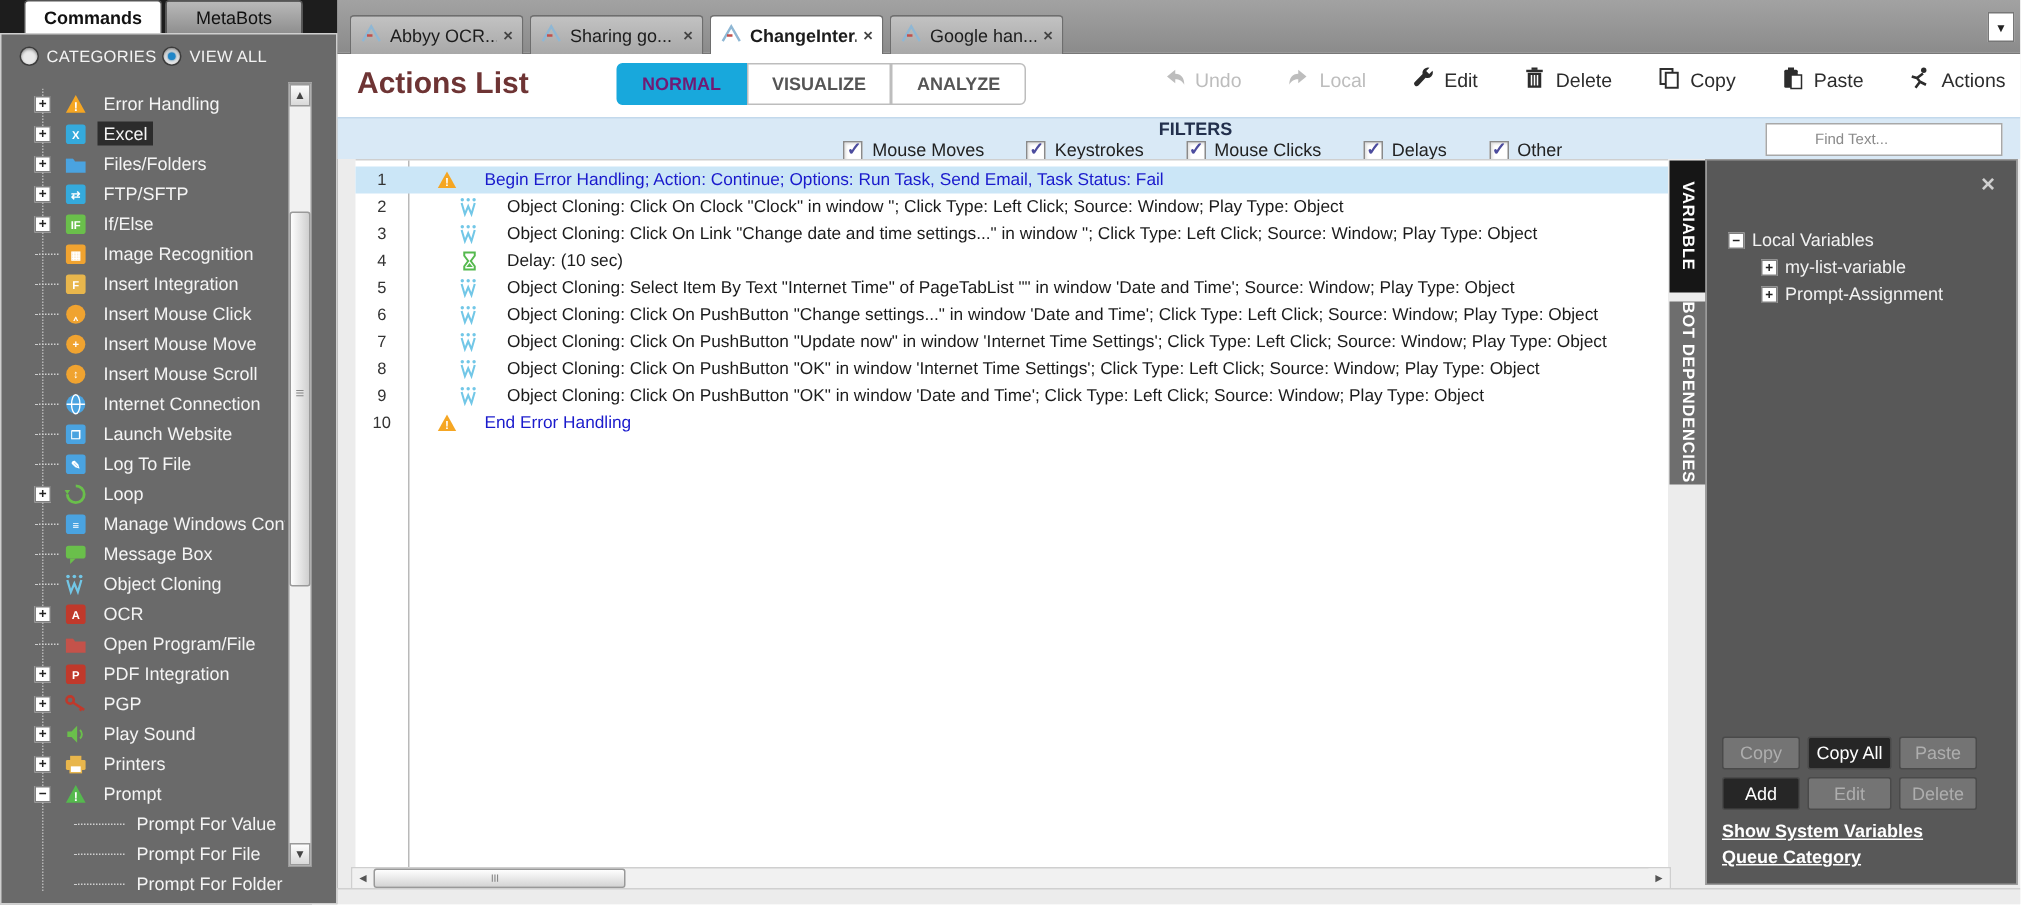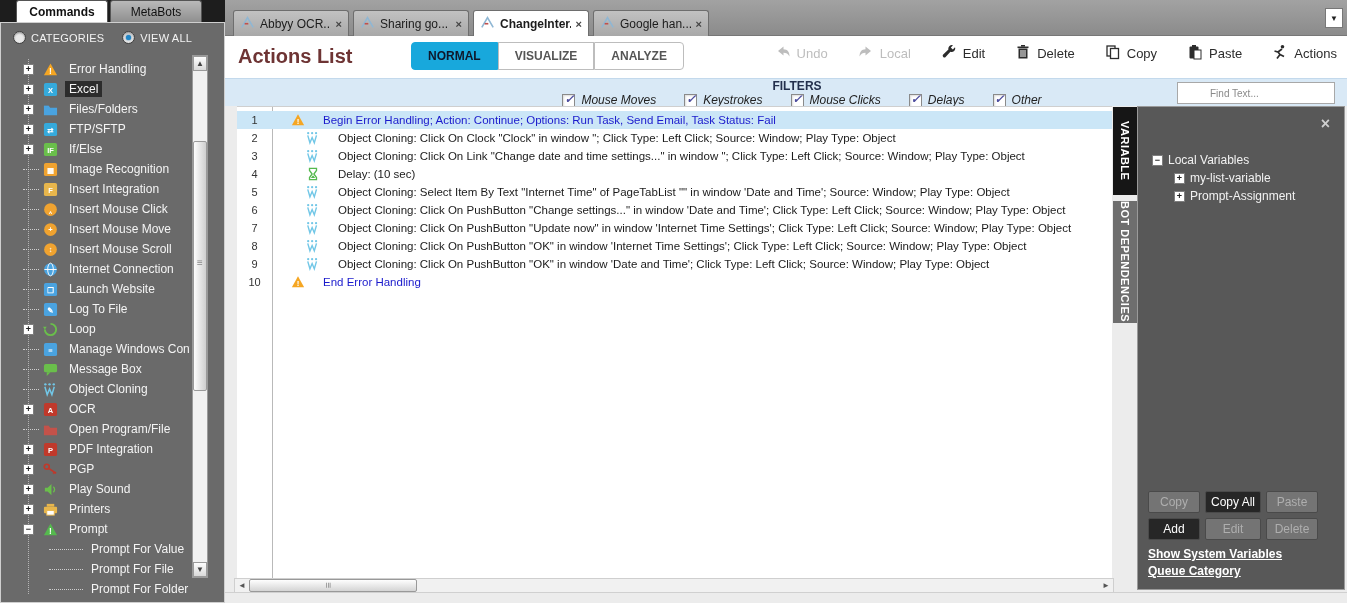--- a/index.html
+++ b/index.html
@@ -6,21 +6,21 @@
   html,body { width:1347px; height:603px; font-family:"Liberation Sans", sans-serif; }
   .app { position:relative; width:1347px; height:603px; background:#ececec; overflow:hidden; }
 
   
   .sidebar { position:absolute; left:0; top:0; width:208px; height:603px; background:#1d1d1d; }
   .side-tabstrip { position:absolute; left:0; top:0; width:225px; height:22px; background:#1d1d1d; display:flex; padding-left:16px; }
   .side-tab { width:92px; height:22px; display:flex; align-items:center; justify-content:center; font-size:12px; color:#111;
               background:linear-gradient(#b9b9b9,#8f8f8f); border:1px solid #555; border-bottom:none; border-radius:3px 3px 0 0; margin-right:2px; cursor:pointer; }
   .side-tab.active { background:#fff; font-weight:bold; }
   .side-panel { position:absolute; left:0; top:22px; width:225px; height:581px; background:#6a6a6a; border:1px solid #cfcfcf; }
-  .radio-row { display:flex; align-items:center; gap:18px; padding:8px 0 6px 12px; }
+  .radio-row { display:flex; align-items:center; gap:4px; padding:8px 0 6px 12px; }
   .radio-item { display:flex; align-items:center; gap:5px; color:#f3f3f3; font-size:11px; letter-spacing:.2px; cursor:pointer; }
   .radio-dot { width:13px; height:13px; border-radius:50%; background:#e9e9e9; border:1px solid #3c3c3c; box-shadow:inset 0 1px 2px rgba(0,0,0,.4); position:relative; }
   .radio-dot.sel::after { content:""; position:absolute; left:3px; top:3px; width:5px; height:5px; border-radius:50%; background:#1f86c8; box-shadow:0 0 2px #0a5c92; }
   .tree { position:absolute; left:8px; top:36px; right:34px; bottom:8px; overflow:hidden; }
   .titem { position:relative; height:20px; display:flex; align-items:center; color:#f4f4f4; font-size:12px; cursor:pointer; padding-left:14px; }
   .titem .expander { width:11px; height:11px; background:#fff; border:1px solid #7e7e7e; color:#222; font-size:9px; line-height:9px; text-align:center; margin-right:5px; flex:0 0 11px; font-weight:bold; }
   .titem .noexp { width:16px; flex:0 0 16px; border-bottom:1px dotted #cfcfcf; height:1px; margin-right:0; }
   .titem .ticon { width:17px; height:16px; margin:0 6px 0 3px; flex:0 0 17px; display:flex; align-items:center; justify-content:center; }
   .titem .tlabel { white-space:nowrap; padding:1px 4px; }
   .titem.selected .tlabel { background:#2c2c2c; }
@@ -43,21 +43,21 @@
   .dtab .dclose { color:#444; font-size:11px; font-weight:bold; cursor:pointer; }
   .overflow-btn { position:absolute; right:4px; top:8px; width:18px; height:20px; background:#fff; border:1px solid #777; font-size:8px; color:#222; text-align:center; line-height:19px; cursor:pointer; }
 
   
   .header { position:absolute; left:225px; top:36px; width:1122px; height:42px; background:#fff; }
   .page-title { position:absolute; left:13px; top:9px; font-size:20px; font-weight:bold; color:#6e3434; }
   .modes { position:absolute; left:186px; top:6px; display:flex; }
   .mode-btn { height:28px; padding:0 16px; display:flex; align-items:center; background:#fff; border:1px solid #bdbdbd; font-size:12px; font-weight:bold; color:#555; cursor:pointer; }
   .mode-btn:first-child { border-radius:4px 0 0 4px; }
   .mode-btn:last-child { border-radius:0 4px 4px 0; }
-  .mode-btn.active { background:#18a8dc; border-color:#18a8dc; color:#0f172a; }
+  .mode-btn.active { background:#18a8dc; border-color:#18a8dc; color:#701a75; }
   .toolbar { position:absolute; right:10px; top:8px; display:flex; align-items:center; gap:30px; }
   .tool { display:flex; align-items:center; gap:6px; font-size:13px; color:#2c2c2c; cursor:pointer; }
   .tool.disabled { color:#bdbdbd; cursor:default; }
 
   
   .filterbar { position:absolute; left:225px; top:78px; width:1122px; height:28px; background:#d9e9f6; border-top:1px solid #c3d9ec; display:flex; align-items:center;flex-direction:column; }
   .filters-label { margin-left:22px; font-size:12px; font-weight:bold; color:#23304d; }
   .cb-item { display:flex; align-items:center; gap:6px; font-size:12px; color:#222; cursor:pointer; }
   .cb-box { width:13px; height:13px; background:#fff; border:1px solid #8a8a8a; position:relative; box-shadow:inset 1px 1px 2px #ddd; }
   .cb-box::after { content:"✓"; position:absolute; left:1px; top:-3px; font-size:12px; font-weight:bold; color:#4c4c9e; }
@@ -500,21 +500,21 @@
               <circle cx="10.5" cy="2.8" r="1.8" fill="#2c2c2c"></circle>
               <path d="M10 5 L6 8 L2.5 7 M6 8 L8 10.5 L5 14.5 M8 10.5 L12 12.5" fill="none" stroke="#2c2c2c" stroke-width="1.7"></path>
             </svg></span>
           <span>Actions</span>
         </div>
       </div>
   </div>
 
   <div class="filterbar">
     <div class="filters-label">FILTERS</div>
-    <div id="filter-checks" style="display:flex;align-items:center;gap:28px;margin-left:32px;font-style:italic;">
+    <div id="filter-checks" style="display:flex;align-items:center;gap:28px;margin-left:32px;">
         <div class="cb-item">
           <span class="cb-box"></span>
           <span>Mouse Moves</span>
         </div>
         <div class="cb-item">
           <span class="cb-box"></span>
           <span>Keystrokes</span>
         </div>
         <div class="cb-item">
           <span class="cb-box"></span>

